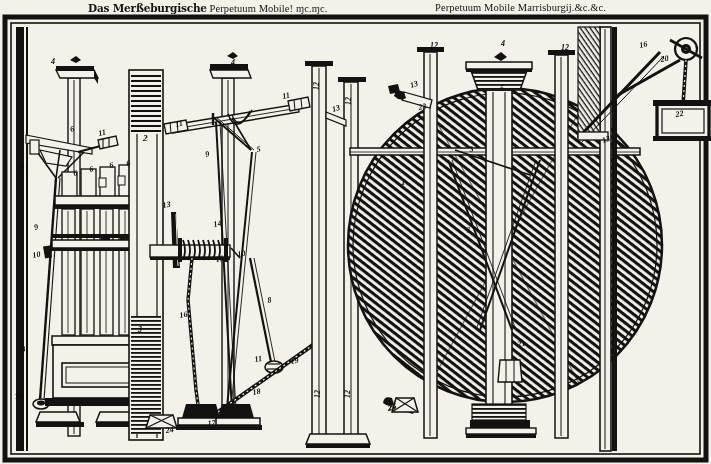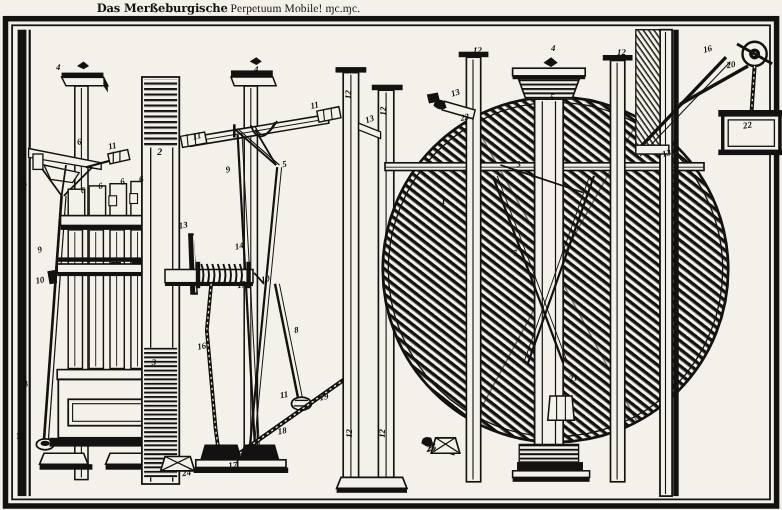--- a/index.html
+++ b/index.html
@@ -21,20 +21,21 @@
   svg{display:block;}
   text{font-family:"Liberation Serif",serif;fill:#100e0c;}
 </style>
 </head>
 <body>
 
 <div id="plate">
 
   <div class="ttl" id="title-left"><span class="frak">Das Merßeburgische</span><span> Perpetuum Mobile! ɱc.ɱc.</span></div>
 
+  <div class="ttl" id="title-right">Perpetuum Mobile Marrisburgij.&amp;c.&amp;c.</div>
 
   <svg width="711" height="464" viewBox="0 0 711 464">
     <defs>
       <pattern id="wheelhatch" width="6" height="6" patternUnits="userSpaceOnUse" patternTransform="rotate(38)">
         <rect width="6" height="6" fill="#f3f1e9"></rect>
         <rect width="6" height="3.1" fill="#141210"></rect>
       </pattern>
       <pattern id="ladder" width="6" height="5" patternUnits="userSpaceOnUse">
         <rect width="6" height="5" fill="#f3f1e9"></rect>
         <rect width="6" height="2" fill="#141210"></rect>

